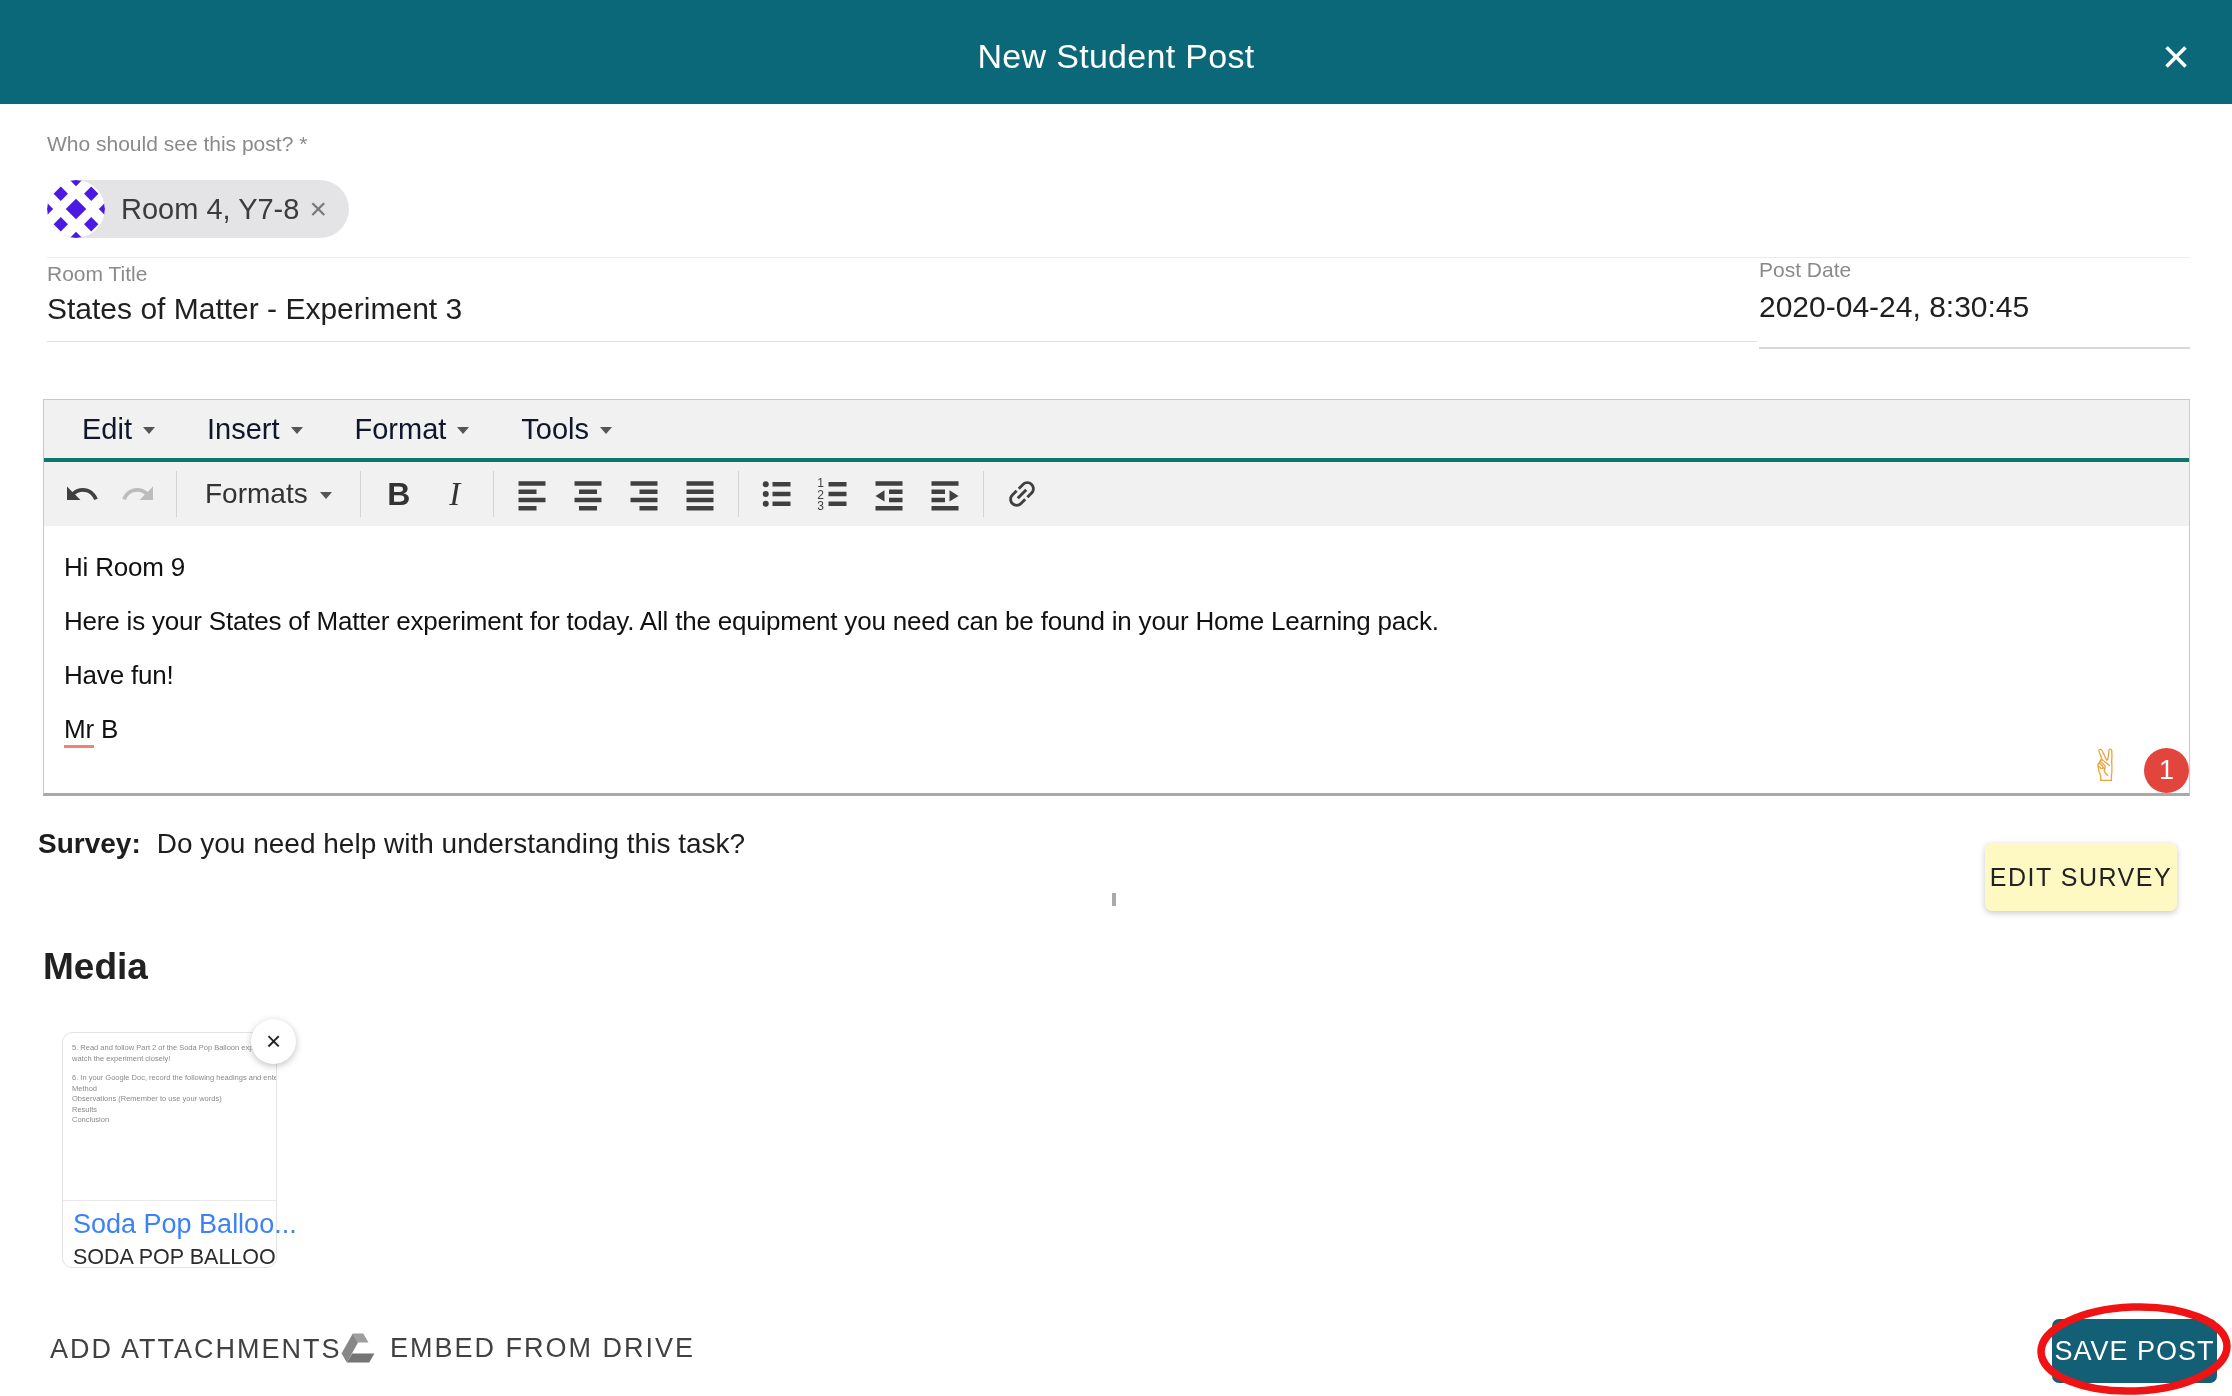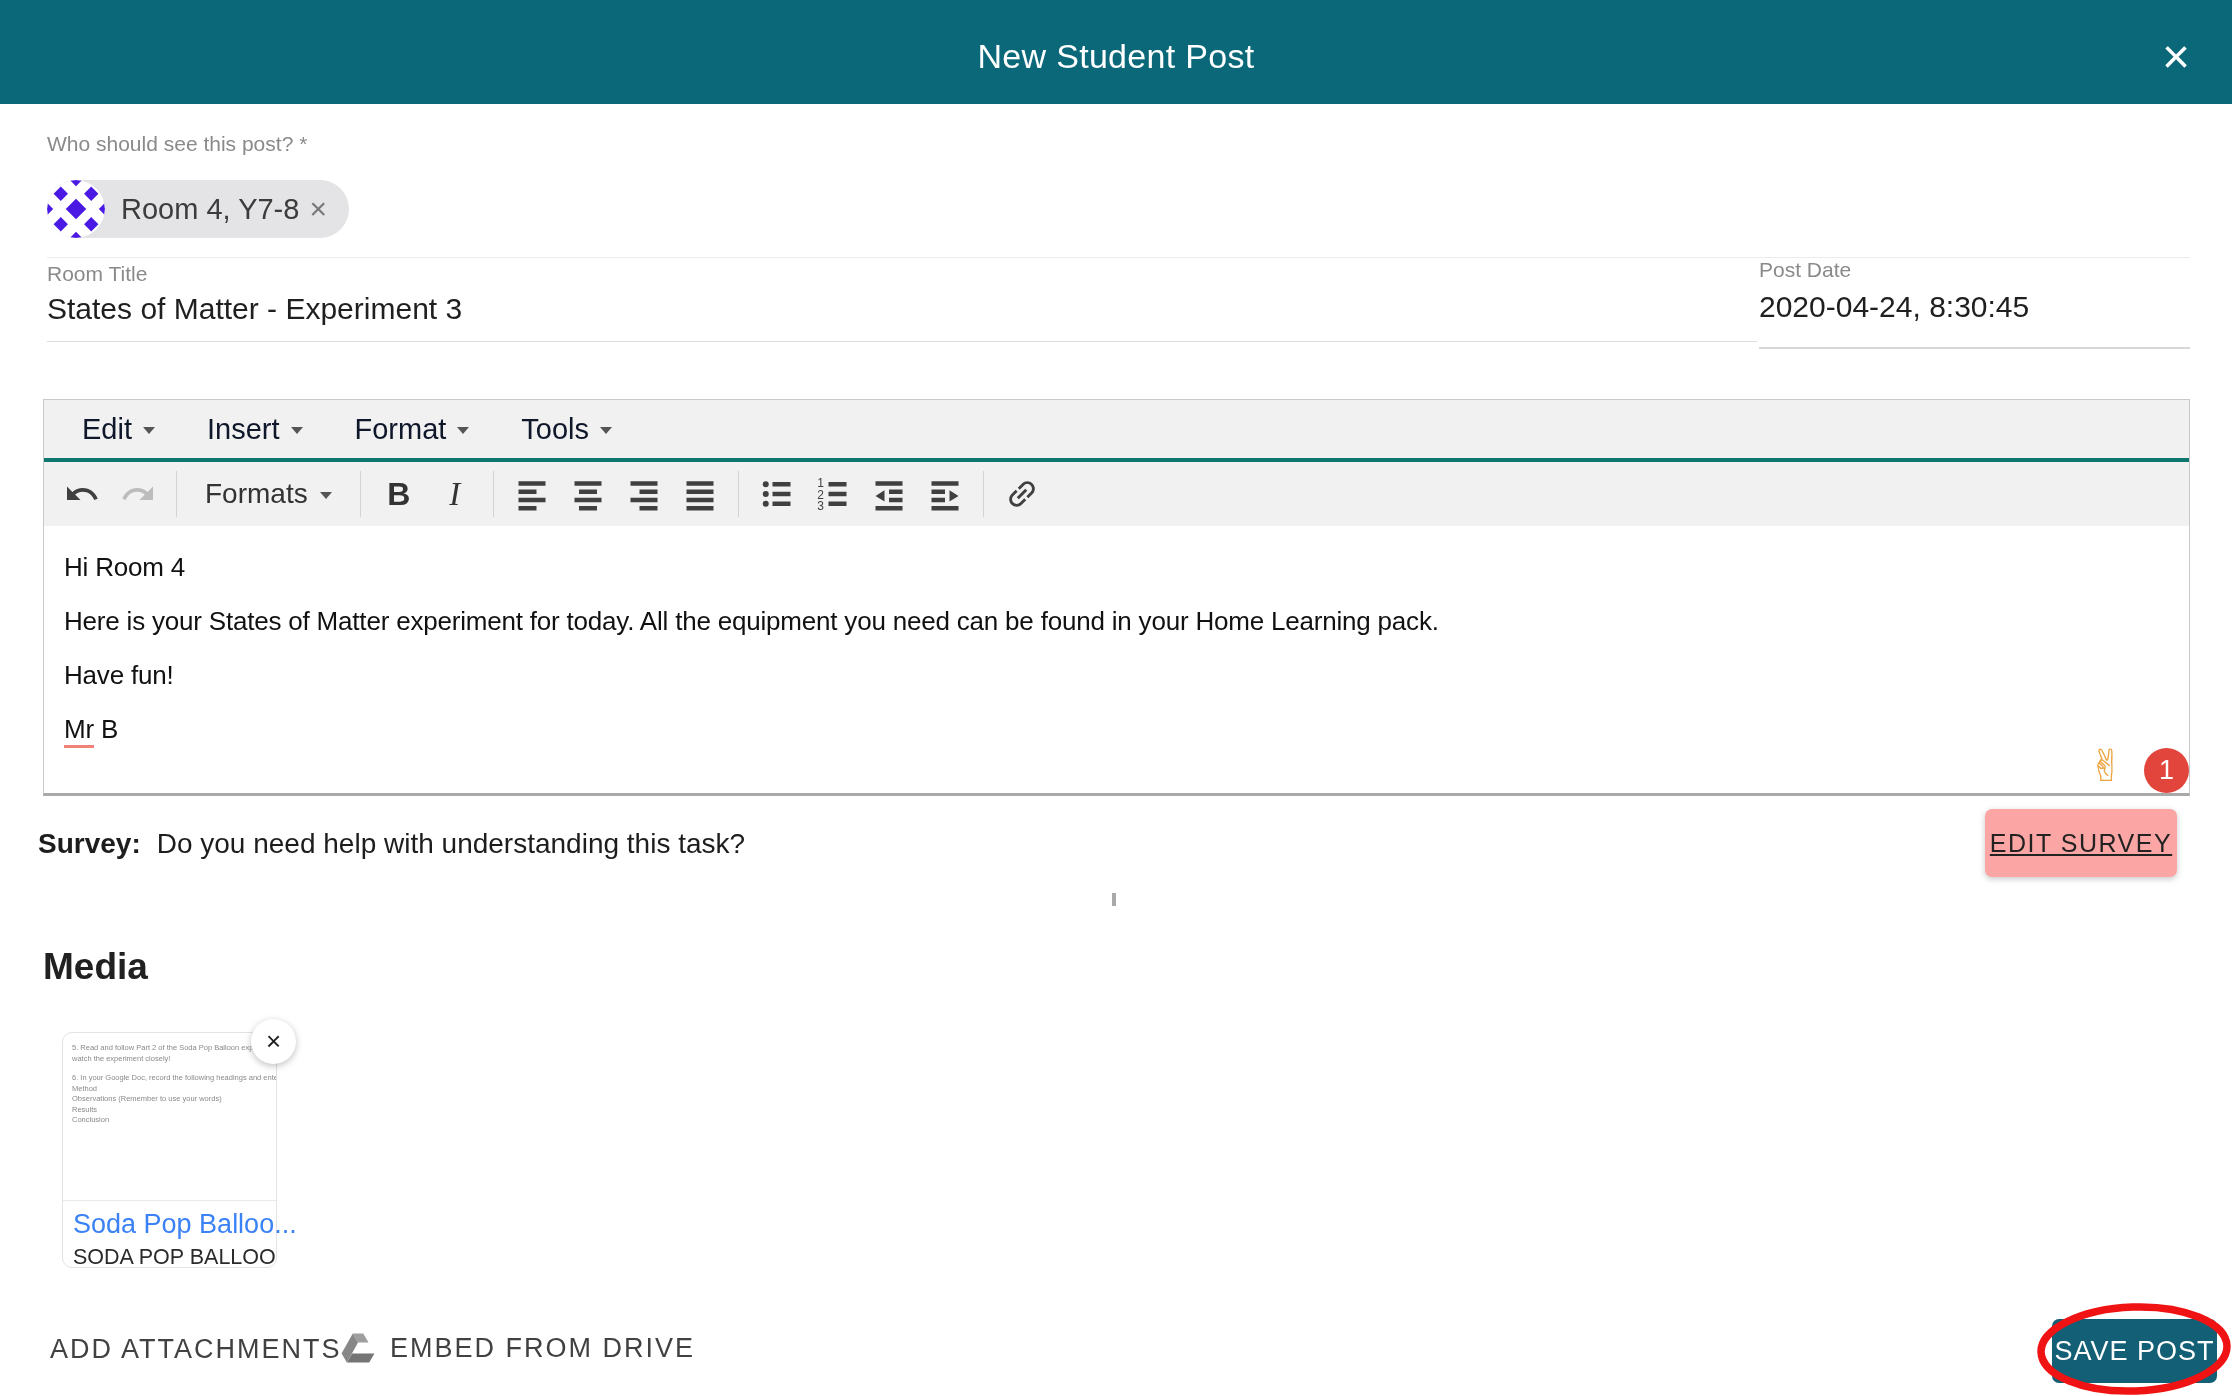--- a/index.html
+++ b/index.html
@@ -51,23 +51,23 @@
     padding:24px 20px; font-size:26px; color:#111; letter-spacing:-0.2px; cursor:text; overflow:hidden; }
   .editor-body p { margin:0 0 21px; line-height:33px; }
   .misspell { border-bottom:3px solid #f28177; padding-bottom:1px; }
   .reaction-emoji { position:absolute; left:2088px; top:740px; font-size:44px; color:#eda33d; cursor:pointer;
     background:none; border:none; font-family:"DejaVu Sans",sans-serif; }
   .reaction-badge { position:absolute; left:2144px; top:748px; width:45px; height:45px; border-radius:50%;
     background:#e2453c; color:#fff; font-size:27px; display:flex; align-items:center; justify-content:center; }
   
   .survey-row { position:absolute; left:38px; top:828px; font-size:28px; color:#1d1d1d; }
   .survey-label { font-weight:700; margin-right:16px; }
-  .edit-survey-btn { position:absolute; left:1985px; top:809px; width:192px; height:68px; background:#fca5a5;
+  .edit-survey-btn { position:absolute; left:1985px; top:843px; width:192px; height:68px; background:#fef9c3;
     border:none; border-radius:7px; box-shadow:0 2px 6px rgba(0,0,0,.22); font-size:25px; letter-spacing:1.5px;
-    color:#222; cursor:pointer; font-family:inherit; display:flex; align-items:center; justify-content:center;text-decoration:underline; }
+    color:#222; cursor:pointer; font-family:inherit; display:flex; align-items:center; justify-content:center; }
   .stray-mark { position:absolute; left:1112px; top:893px; width:4px; height:13px; background:#9a9a9a; opacity:.85; }
   
   .media-heading { position:absolute; left:43px; top:946px; font-size:37px; font-weight:700; color:#212121; }
   .media-card { position:absolute; left:62px; top:1032px; width:215px; height:236px;
     border:1px solid #e3e3e3; border-radius:10px; background:#fff; }
   .card-preview { position:absolute; left:0; right:0; top:0; height:168px; border-bottom:1px solid #e9e9e9;
     border-radius:10px 10px 0 0; padding:10px 0 0 9px; overflow:hidden; }
   .pline { font-size:7.5px; line-height:10.5px; color:#8a8a8a; white-space:nowrap; filter:blur(.5px); }
   .pline.gap { margin-top:9px; }
   .card-link { position:absolute; left:10px; top:176px; font-size:27px; color:#3b82f6; white-space:nowrap;
@@ -256,21 +256,21 @@
       <span class="sep"></span>
       <button class="tbtn">
         <svg viewBox="0 0 24 24" fill="#404040">
             <g transform="rotate(-45 12 12)">
               <path d="M3.9 12c0-1.71 1.39-3.1 3.1-3.1h4V7H7c-2.76 0-5 2.24-5 5s2.24 5 5 5h4v-1.9H7c-1.71 0-3.1-1.39-3.1-3.1zM8 13h8v-2H8v2zm9-6h-4v1.9h4c1.71 0 3.1 1.39 3.1 3.1s-1.39 3.1-3.1 3.1h-4V17h4c2.76 0 5-2.24 5-5s-2.24-5-5-5z"></path>
             </g>
           </svg>
       </button>
     </div>
     <div class="editor-body">
-      <p>Hi Room 4</p>
+      <p>Hi Room 9</p>
       <p>Here is your States of Matter experiment for today. All the equipment you need can be found in your Home Learning pack.</p>
       <p>Have fun!</p>
       <p><span class="misspell">Mr</span> <span>B</span></p>
     </div>
   </div>
 
   <button class="reaction-emoji">✌</button>
   <div class="reaction-badge">1</div>
 
   <div class="survey-row">

